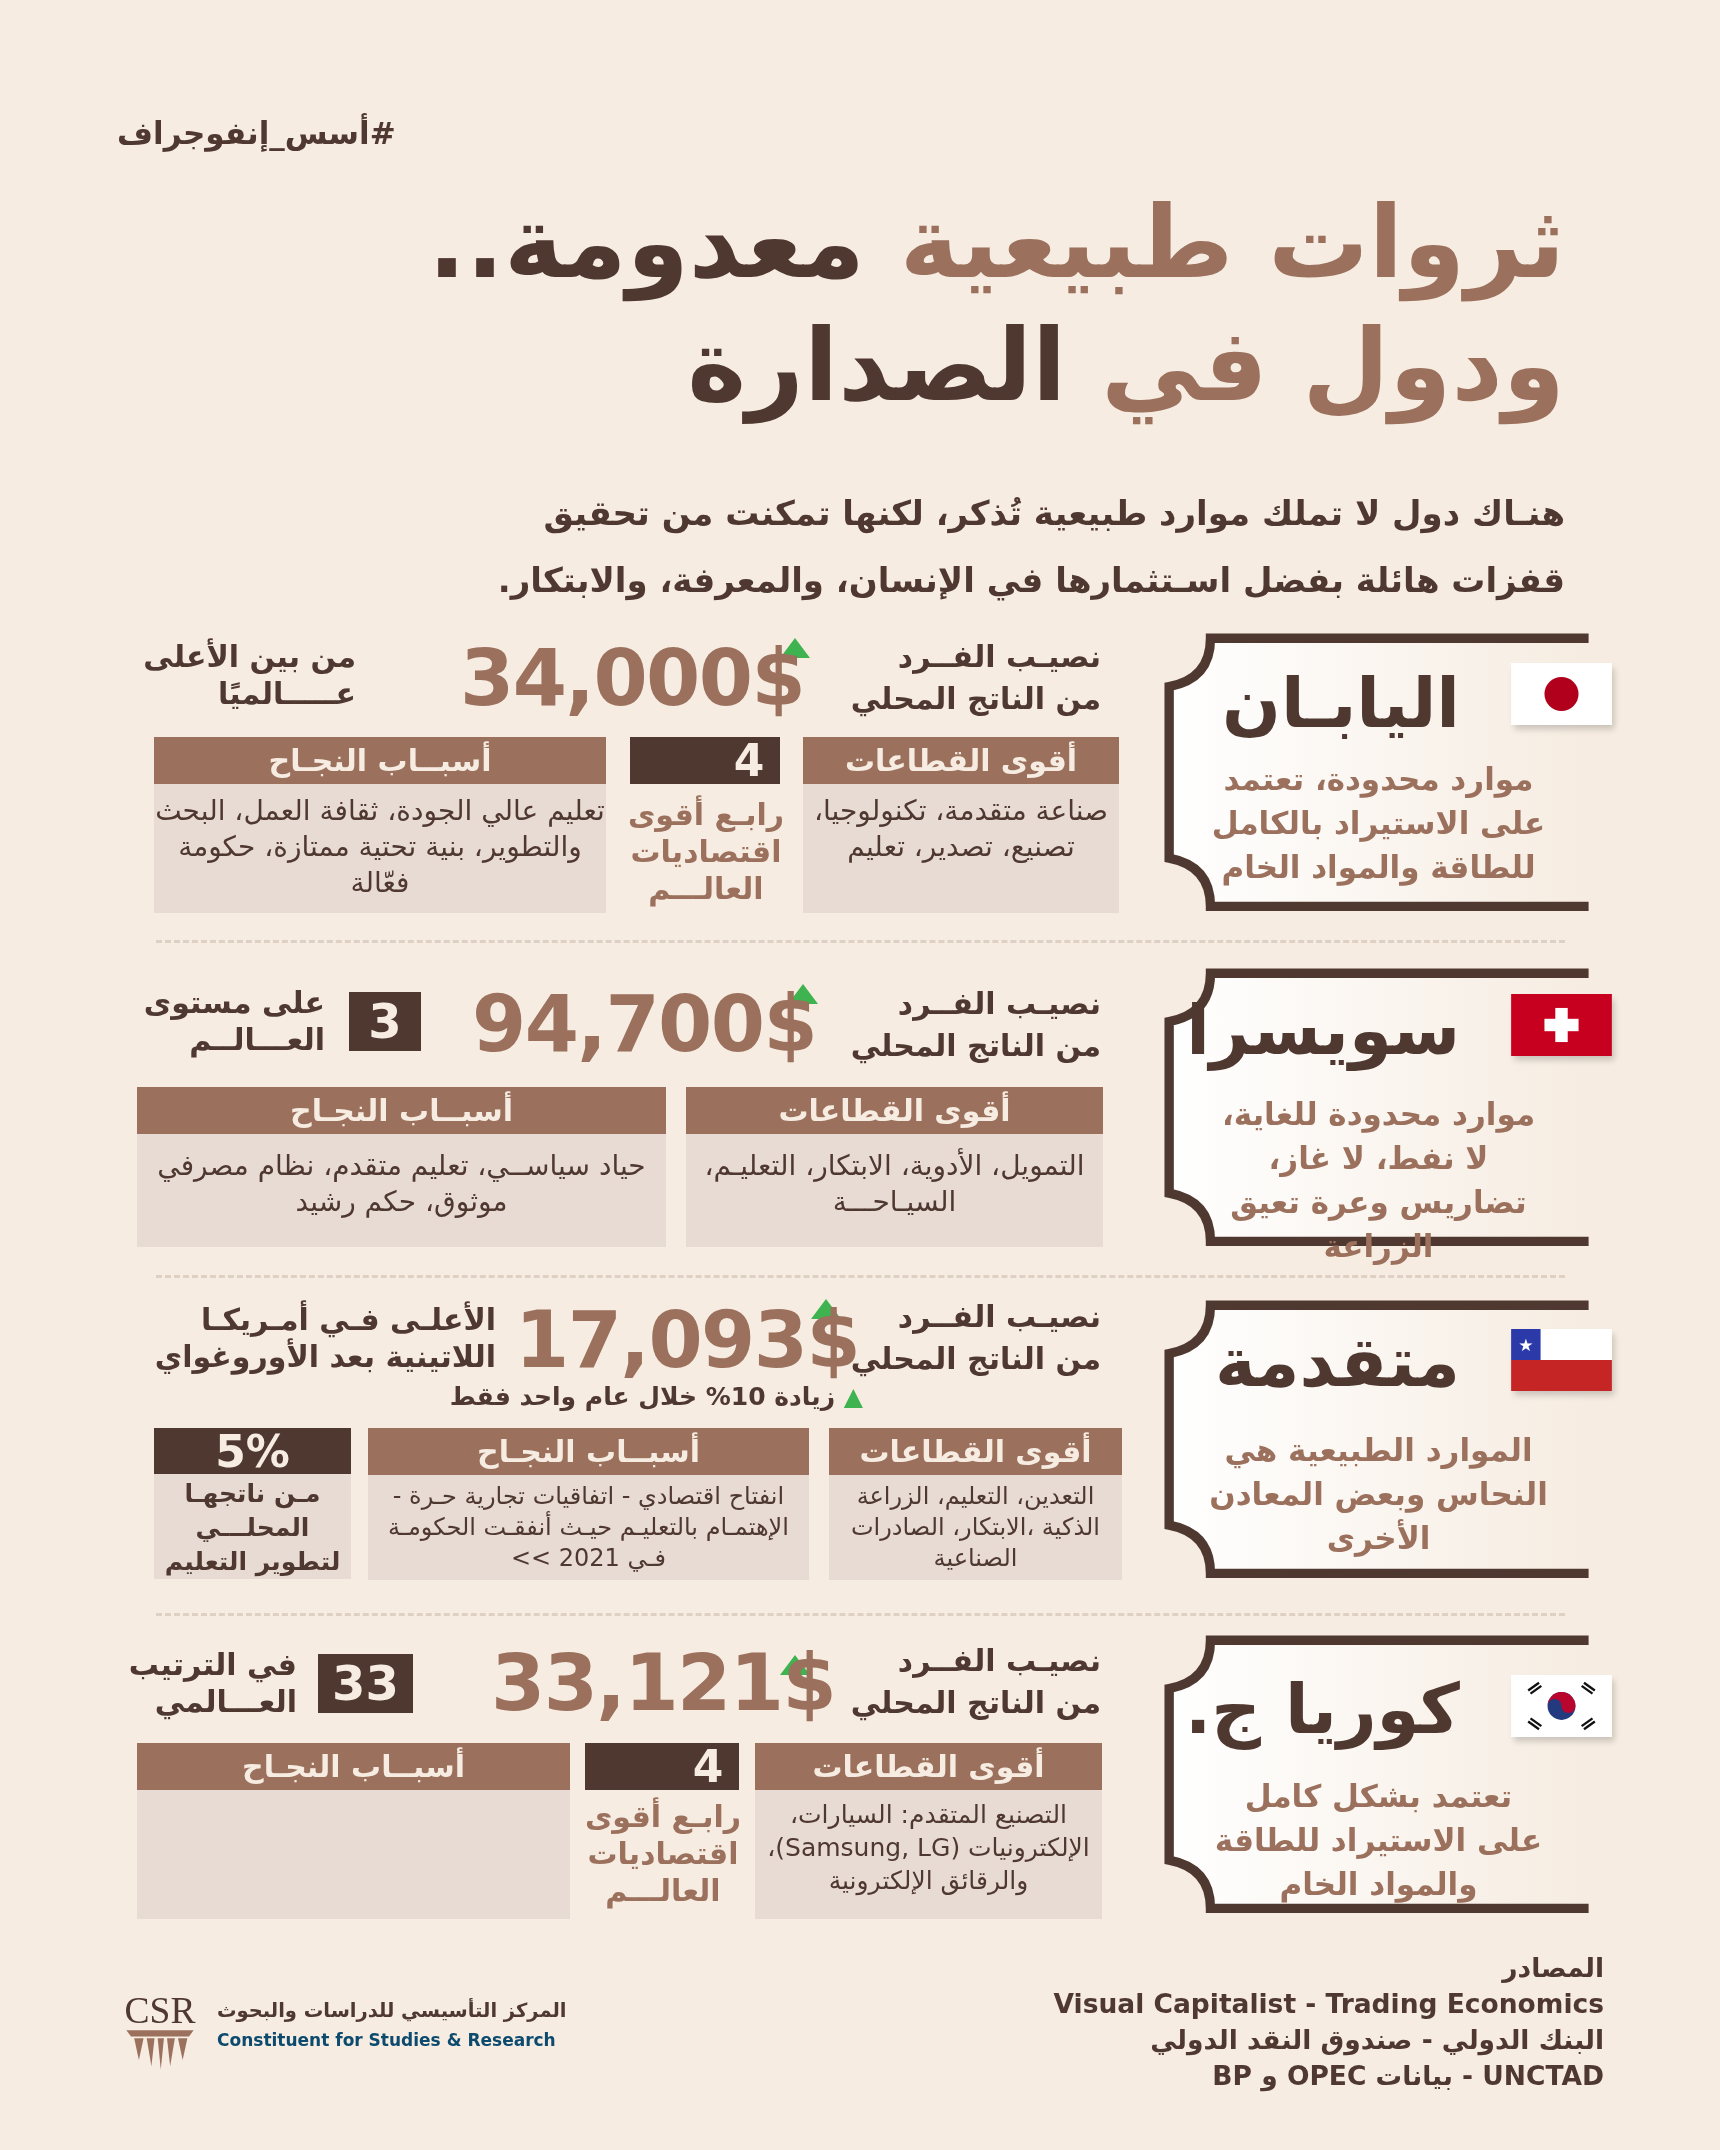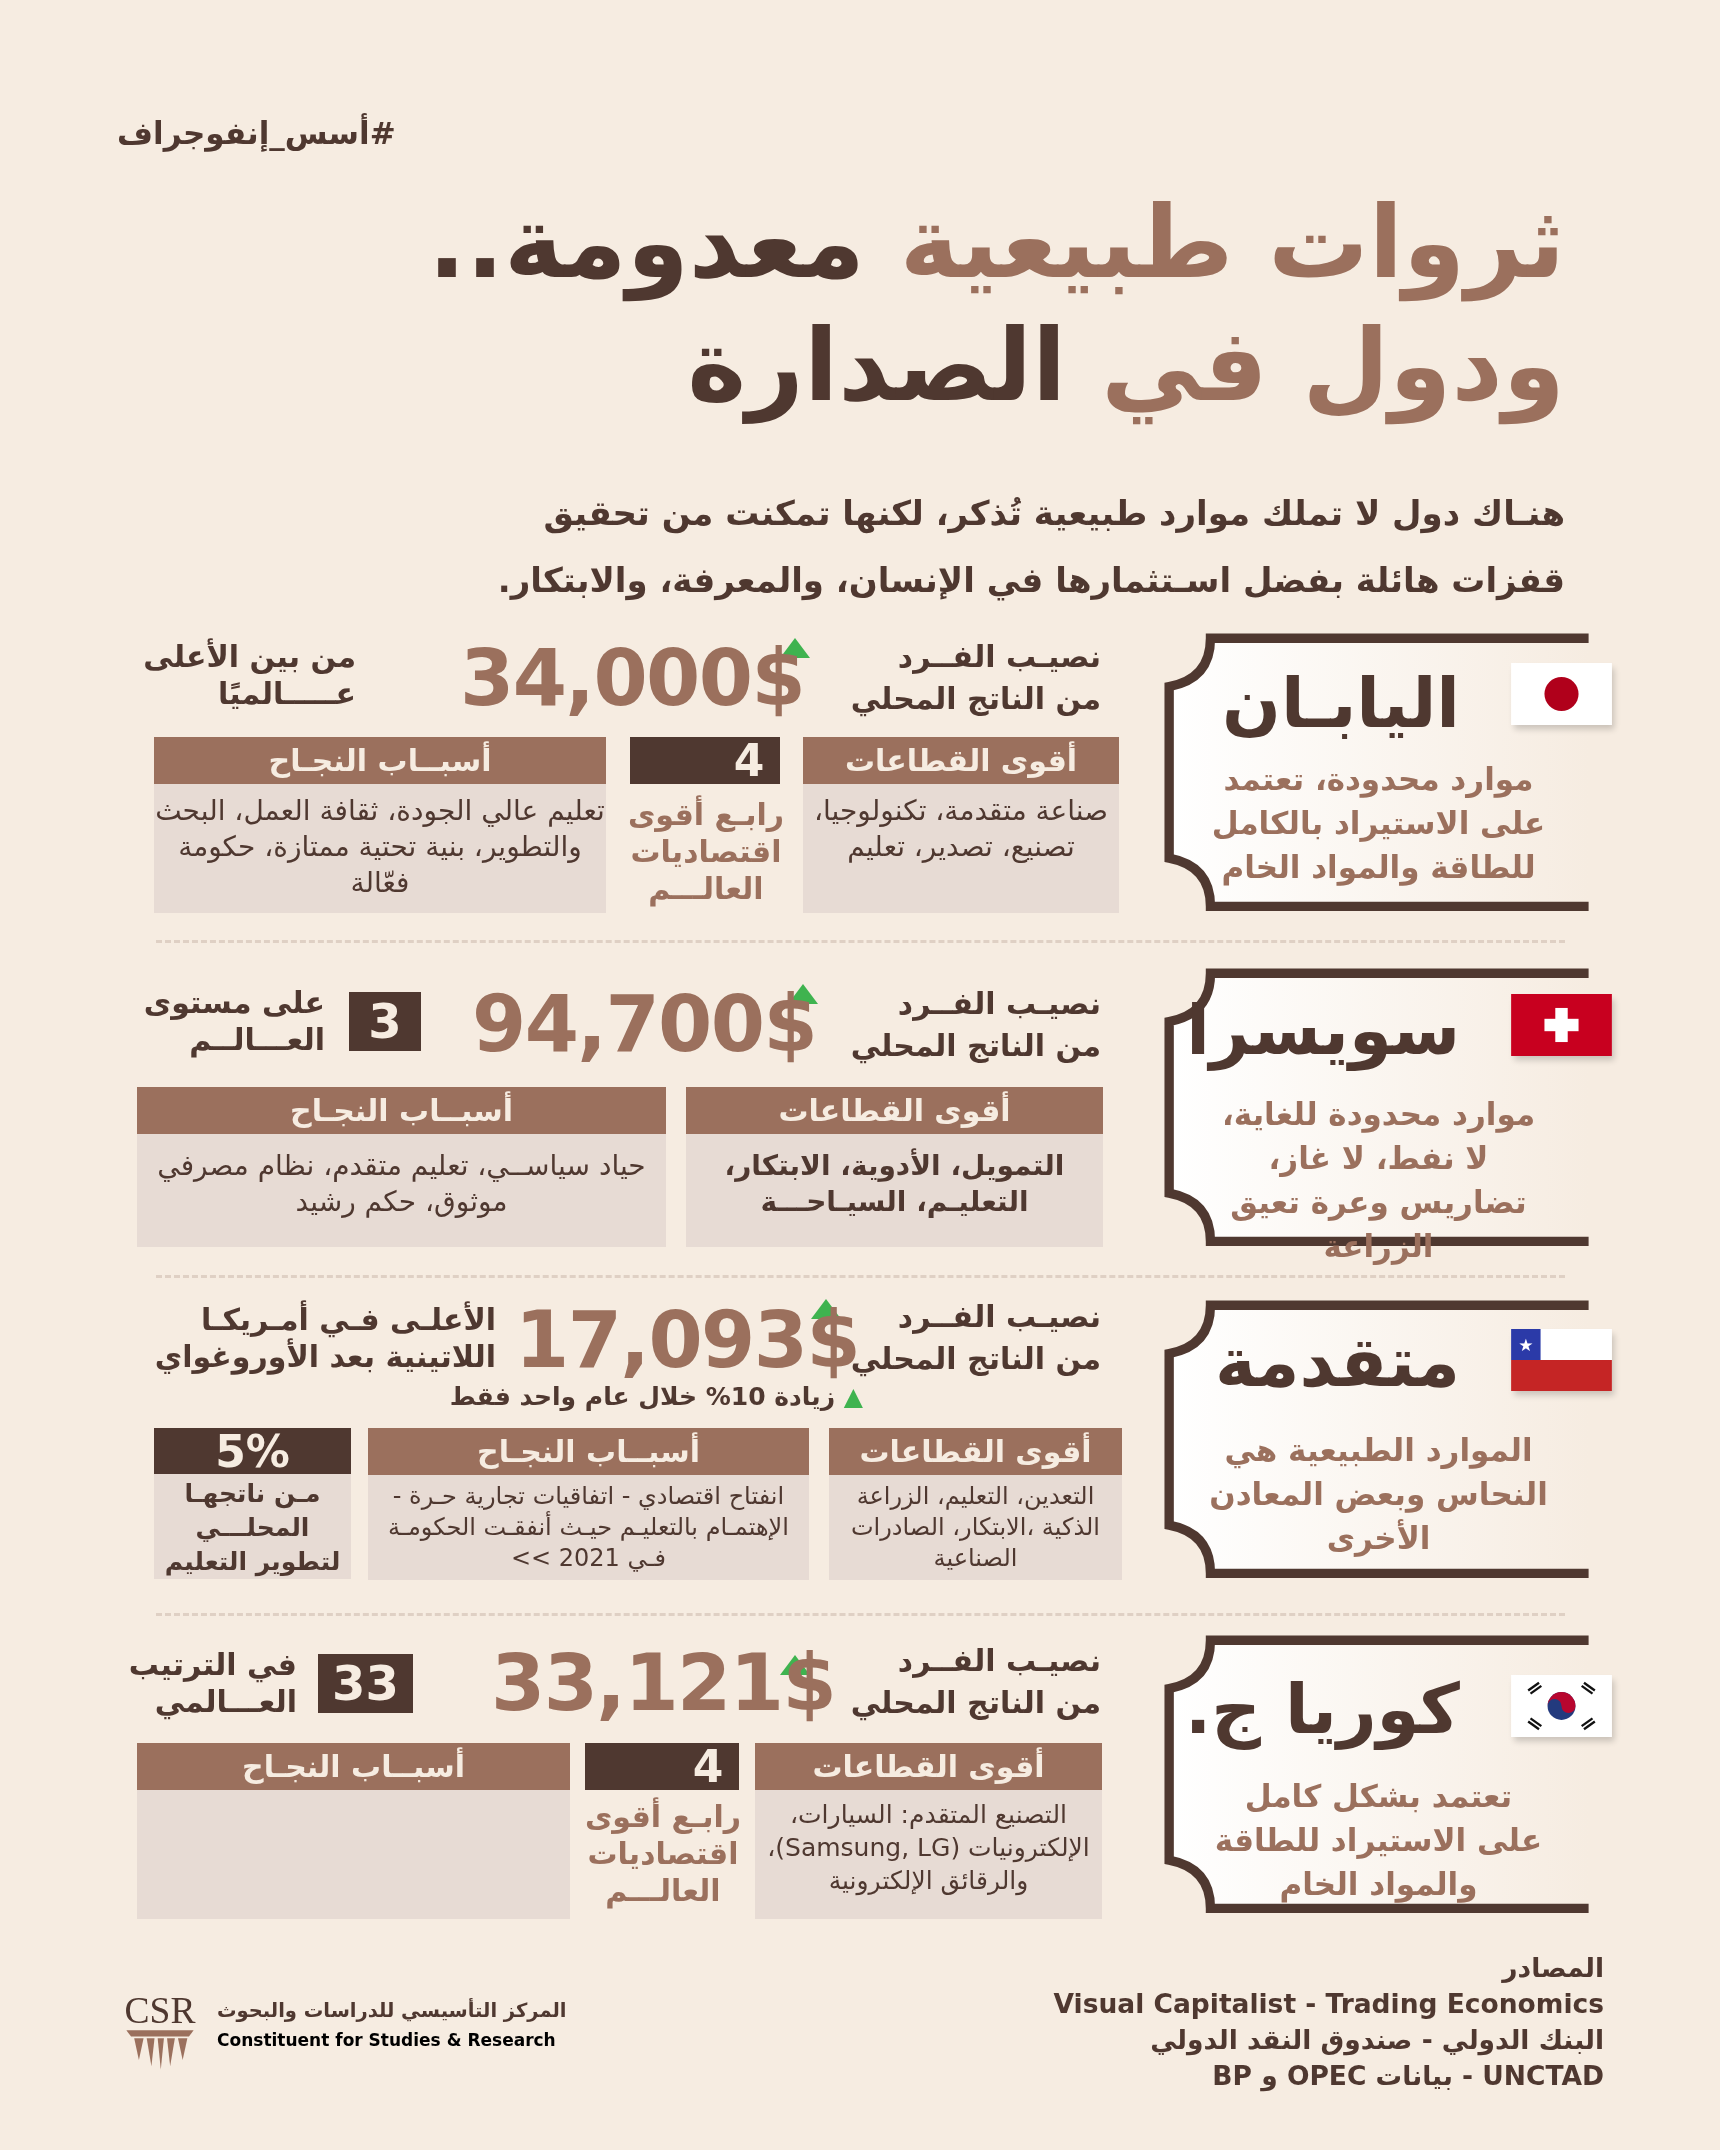--- a/index.html
+++ b/index.html
@@ -37,21 +37,21 @@
   .dark-head { position: absolute; background: #4f3830; color: #f6ece1; font-size: 44px; font-weight: bold; text-align: right; padding-right: 15.6px; height: 47px; line-height: 47px; }
   .rank-caption { position: absolute; text-align: center; font-size: 30px; font-weight: bold; color: #9b705d; line-height: 37px; }
   .pct-caption { position: absolute; text-align: center; font-size: 25px; font-weight: bold; color: #4f3830; line-height: 34px; background: #e7dbd4; }
 
   .sep { position: absolute; left: 156px; right: 156px; height: 0; border-top: 3.1px dashed #dfd0c4; }
 
   #sources { right: 117px; top: 1950px; text-align: right; font-size: 26.5px; font-weight: bold; color: #4f3830; line-height: 36px; }
   #logo { left: 117px; top: 1985px; width: 452px; height: 86px; direction: ltr; }
   #logo .mark { position: absolute; left: 0; top: 0; width: 86px; height: 86px; }
   #logo .ar { position: absolute; left: 100px; top: 14px; font-size: 19.5px; font-weight: bold; color: #4f3830; direction: rtl; }
-  #logo .en { position: absolute; left: 100px; top: 45px; font-size: 17px; font-weight: bold; color: #000000; }
+  #logo .en { position: absolute; left: 100px; top: 45px; font-size: 17px; font-weight: bold; color: #0c4a6e; }
 </style>
 </head>
 <body>
 
 <div id="hashtag" class="abs">#أسس_إنفوجراف</div>
 <div id="title1" class="abs"><span class="t-light">ثروات طبيعية </span><span class="t-dark">معدومة..</span></div>
 <div id="title2" class="abs"><span class="t-light">ودول في </span><span class="t-dark">الصدارة</span></div>
 <div id="intro" class="abs">
   <div>هنـاك دول لا تملك موارد طبيعية تُذكر، لكنها تمكنت من تحقيق</div>
   <div>قفزات هائلة بفضل اسـتثمارها في الإنسان، والمعرفة، والابتكار.</div>
@@ -119,21 +119,21 @@
 <div class="up-arrow" style="left:788px; top:984px;"></div>
 <div class="gdp-value" style="left:472px; top:979px;">94,700$</div>
 <div class="rank-box" style="left:349px; top:992px; width:72px;">3</div>
 <div class="side-note" style="right:1396px; top:984px;">
     <div>على مستوى</div>
     <div>العـــالــم</div>
   </div>
 
 <div class="panel" style="left:686px; top:1087px; width:417px; height:160px;">
   <div class="panel-head">أقوى القطاعات</div>
-  <div class="panel-body" style="padding-top:14px;font-weight:bold;">التمويل، الأدوية، الابتكار، التعليـم، السيـاحـــة</div>
+  <div class="panel-body" style="padding-top:14px;">التمويل، الأدوية، الابتكار، التعليـم، السيـاحـــة</div>
 </div>
 <div class="panel" style="left:137px; top:1087px; width:529px; height:160px;">
   <div class="panel-head">أسبــاب النجـاح</div>
   <div class="panel-body" style="padding-top:14px;">حياد سياســي، تعليم متقدم، نظام مصرفي موثوق، حكم رشيد</div>
 </div>
 
 <div class="sep" style="top:1275px;"></div>
 
 <div class="card" style="top:1299px;">
   <svg class="card-frame" viewBox="0 0 590 360">

